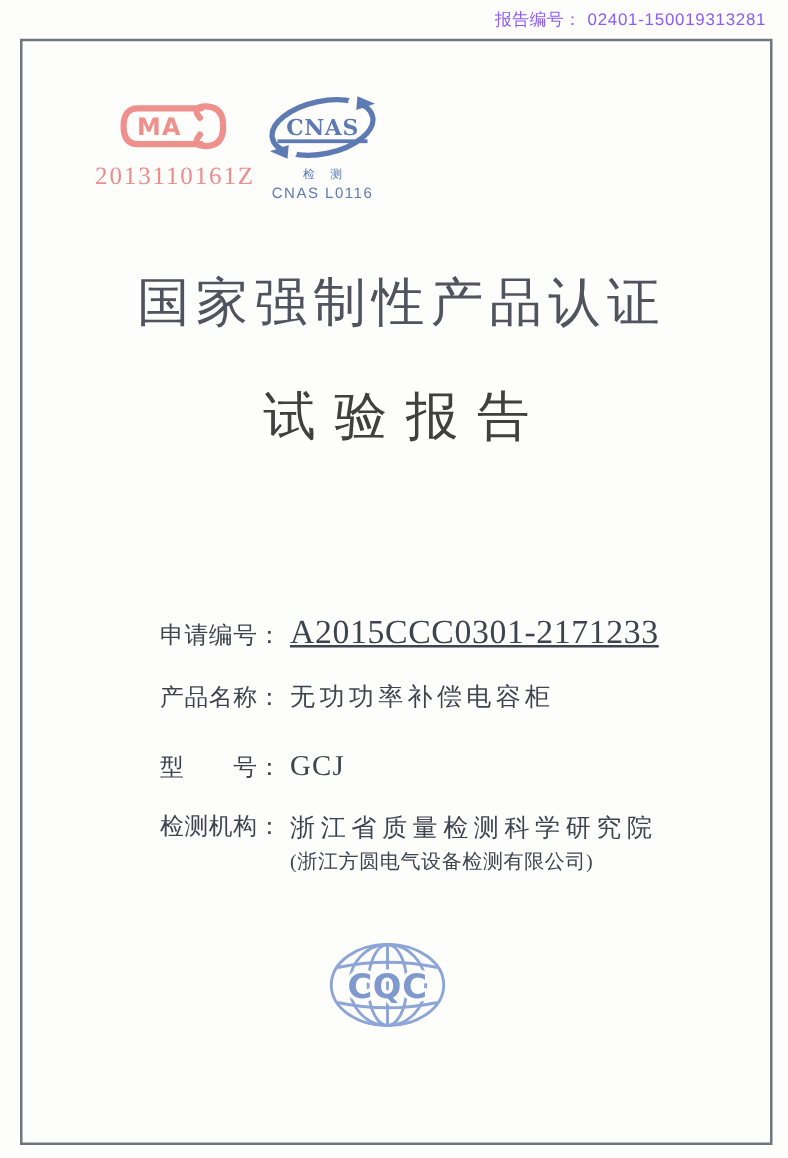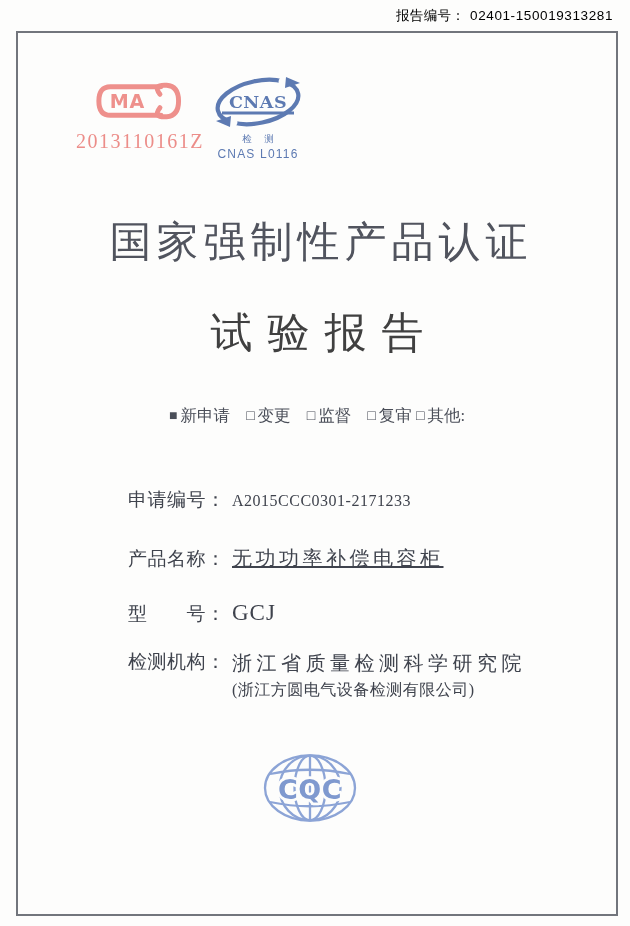--- a/index.html
+++ b/index.html
@@ -1,20 +1,20 @@
 <!DOCTYPE html>
 <html><head>
 <meta charset="utf-8">
 <style>
   html,body{margin:0;padding:0;background:#ffffff;}
   .page{position:relative;width:630px;height:926px;background:#fdfdfc;overflow:hidden;
         font-family:"Liberation Serif",serif;color:#43464f;}
   
   .report-no{position:absolute;top:7px;right:17px;font-family:"Liberation Sans",sans-serif;
-             font-size:13.5px;color:#000000;letter-spacing:.3px;white-space:nowrap;margin-left:32px;}
+             font-size:13.5px;color:#8b5cf6;letter-spacing:.3px;white-space:nowrap;margin-left:32px;}
   .report-no .num{margin-left:5px;letter-spacing:.6px;}
   
   .frame{position:absolute;left:16px;top:31px;width:598px;height:881px;border:2px solid #72757c;}
   
   .cma{position:absolute;left:58px;top:47px;width:124px;text-align:center;}
   .cma svg{display:block;margin:0 auto;}
   .cma-code{margin-top:8px;font-size:20px;color:#ec8d89;letter-spacing:1.5px;}
   
   .cnas{position:absolute;left:190px;top:43px;width:100px;text-align:center;color:#5d7ab2;}
   .cnas svg{display:block;margin:0 auto;}
@@ -31,22 +31,22 @@
   .check{margin-right:12px;}
   .check:nth-child(4){margin-right:0;}
   .check:last-child{margin-right:0;}
   .check .g{font-size:14px;margin-right:3px;position:relative;top:-1px;}
   
   .fields{position:absolute;left:110px;top:456px;width:480px;color:#3f434d;}
   .frow{position:absolute;left:0;white-space:nowrap;line-height:1.2;}
   .r1{top:0;} .r2{top:57px;} .r3{top:110px;} .r4{top:162px;}
   .flabel{display:inline-block;width:88px;font-size:19px;letter-spacing:.5px;}
   .fvalue{margin-left:12px;}
-  .v1{font-size:16px;letter-spacing:.5px;}
-  .v2{font-size:20px;letter-spacing:3.5px;text-decoration:underline;}
+  .v1{font-size:27px;letter-spacing:.5px;text-decoration:underline;}
+  .v2{font-size:20px;letter-spacing:3.5px;}
   .v3{font-size:23px;letter-spacing:1px;}
   .fvblock{display:inline-block;vertical-align:top;margin-left:12px;}
   .fvblock .fvalue{margin-left:0;display:block;}
   .v4{font-size:20px;letter-spacing:4.5px;}
   .v4b{font-size:16px;letter-spacing:.5px;margin-top:5px;}
   
   .cqc{position:absolute;left:244px;top:720px;width:96px;height:72px;}
 </style>
 </head>
 <body>
@@ -80,27 +80,20 @@
         <rect x="9" y="35.5" width="72" height="3" fill="#5d7ab2"></rect>
         <text x="45" y="32" text-anchor="middle" font-family="DejaVu Serif, serif" font-size="17.5" font-weight="bold" letter-spacing=".5" fill="#5d7ab2">CNAS</text>
       </svg>
       <div class="cnas-caption">检 测</div>
       <div class="cnas-code">CNAS L0116</div>
     </div>
 
     <div class="title1">国家强制性产品认证</div>
     <div class="title2">试验报告</div>
 
-    <div class="checks">
-      <span class="check"><span class="g">■</span><span>新申请</span></span>
-      <span class="check"><span class="g">□</span><span>变更</span></span>
-      <span class="check"><span class="g">□</span><span>监督</span></span>
-      <span class="check"><span class="g">□</span><span>复审</span></span>
-      <span class="check"><span class="g">□</span><span>其他:</span></span>
-    </div>
 
     <div class="fields">
       <div class="frow r1">
         <span class="flabel">申请编号：</span>
         <span class="fvalue v1">A2015CCC0301-2171233</span>
       </div>
       <div class="frow r2">
         <span class="flabel">产品名称：</span>
         <span class="fvalue v2">无功功率补偿电容柜</span>
       </div>

